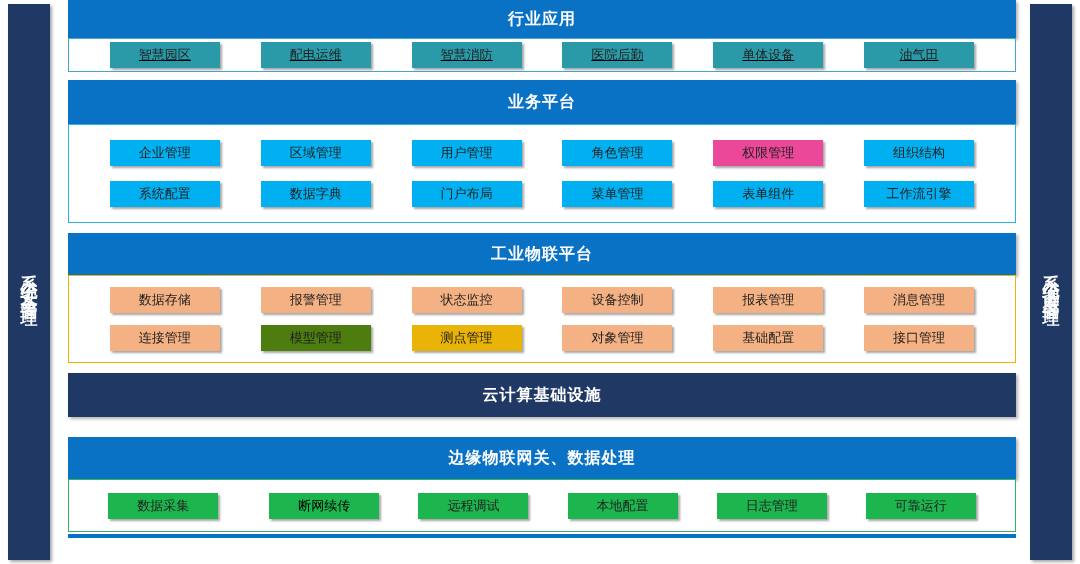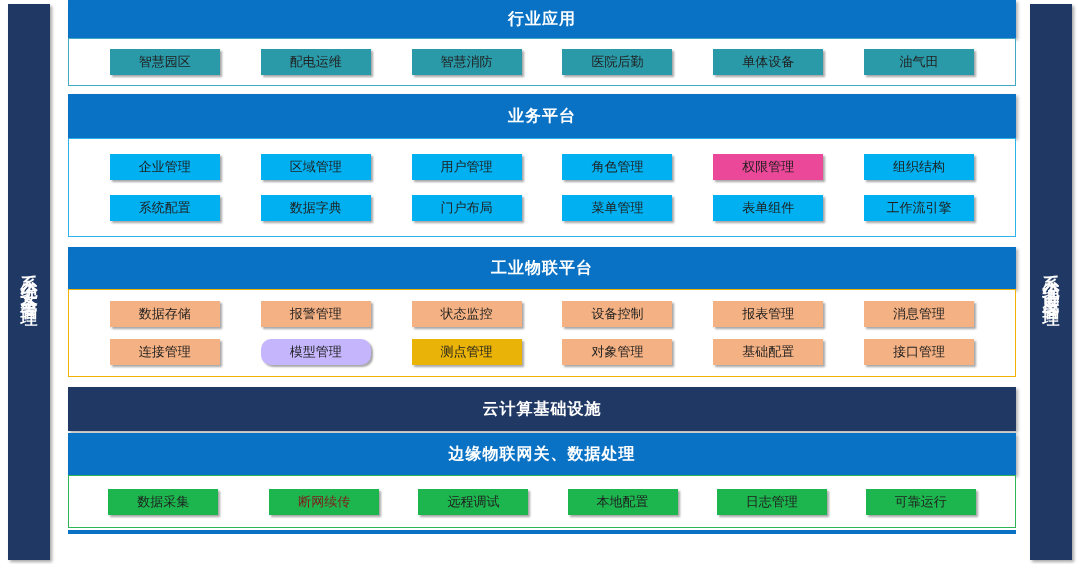--- a/index.html
+++ b/index.html
@@ -44,31 +44,31 @@
     width:110px; height:26px;
     display:flex; align-items:center; justify-content:center;
     font-size:13px; color:#1f1f1f;
     box-shadow:2px 2px 2px rgba(60,60,60,.45);
     white-space:nowrap;
   }
 
   
   #sections section:nth-child(1){ margin-bottom:8px; }
   #sections section:nth-child(1) .hdr{ height:38px; }
-  #sections section:nth-child(1) .body{ height:48px; }
+  #sections section:nth-child(1) .body{ height:34px;text-decoration:underline; }
 
   #sections section:nth-child(2){ margin-bottom:10px; }
   #sections section:nth-child(2) .hdr{ height:44px; }
   #sections section:nth-child(2) .body{ height:99px; }
 
   #sections section:nth-child(3){ margin-bottom:10px; }
   #sections section:nth-child(3) .hdr{ height:42px; }
   #sections section:nth-child(3) .body{ height:88px; }
 
-  #sections section:nth-child(4){ margin-bottom:2px; }
+  #sections section:nth-child(4){ margin-bottom:20px; }
   #sections section:nth-child(4) .hdr{ height:44px; }
 
   #sections section:nth-child(5) .hdr{ height:42px; }
   #sections section:nth-child(5) .body{ height:53px; }
 
   .bottom-strip{ height:4px; margin-top:2px; }
 </style>
 </head>
 <body>
 
@@ -121,37 +121,37 @@
               <div class="row">
                 <div class="btn" style="background: rgb(244, 177, 131); color: rgb(31, 31, 31);">数据存储</div>
                 <div class="btn" style="background: rgb(244, 177, 131); color: rgb(31, 31, 31);">报警管理</div>
                 <div class="btn" style="background: rgb(244, 177, 131); color: rgb(31, 31, 31);">状态监控</div>
                 <div class="btn" style="background: rgb(244, 177, 131); color: rgb(31, 31, 31);">设备控制</div>
                 <div class="btn" style="background: rgb(244, 177, 131); color: rgb(31, 31, 31);">报表管理</div>
                 <div class="btn" style="background: rgb(244, 177, 131); color: rgb(31, 31, 31);">消息管理</div>
               </div>
               <div class="row">
                 <div class="btn" style="background: rgb(244, 177, 131); color: rgb(31, 31, 31);">连接管理</div>
-                <div class="btn" style="background: #c4b5fd; color: rgb(31, 31, 31); border-radius: 10px;">模型管理</div>
+                <div class="btn" style="background: #4d7c0f; color: rgb(31, 31, 31);">模型管理</div>
                 <div class="btn" style="background: #eab308; color: rgb(31, 31, 31); font-family: Liberation Serif, serif;">测点管理</div>
                 <div class="btn" style="background: rgb(244, 177, 131); color: rgb(31, 31, 31);">对象管理</div>
                 <div class="btn" style="background: rgb(244, 177, 131); color: rgb(31, 31, 31);">基础配置</div>
                 <div class="btn" style="background: rgb(244, 177, 131); color: rgb(31, 31, 31);">接口管理</div>
               </div>
             </div>
           </section>
           <section>
             <div class="hdr" style="background: rgb(32, 56, 100);">云计算基础设施</div>
           </section>
           <section>
             <div class="hdr" style="background: rgb(10, 114, 196);">边缘物联网关、数据处理</div>
             <div class="body" style="border-color: rgb(47, 180, 87);">
               <div class="row">
                 <div class="btn" style="background: rgb(29, 181, 78); color: rgb(31, 31, 31);">数据采集</div>
-                <div class="btn" style="background: rgb(29, 181, 78); color: #7f1d1d; margin-left: 12px;">断网续传</div>
+                <div class="btn" style="background: rgb(29, 181, 78); color: #000000; margin-left: 12px;">断网续传</div>
                 <div class="btn" style="background: rgb(29, 181, 78); color: rgb(31, 31, 31);">远程调试</div>
                 <div class="btn" style="background: rgb(29, 181, 78); color: rgb(31, 31, 31);">本地配置</div>
                 <div class="btn" style="background: rgb(29, 181, 78); color: rgb(31, 31, 31);">日志管理</div>
                 <div class="btn" style="background: rgb(29, 181, 78); color: rgb(31, 31, 31);">可靠运行</div>
               </div>
             </div>
           </section>
         </div>
       <div class="bottom-strip" style="background: rgb(10, 114, 196);"></div>
     </div>

